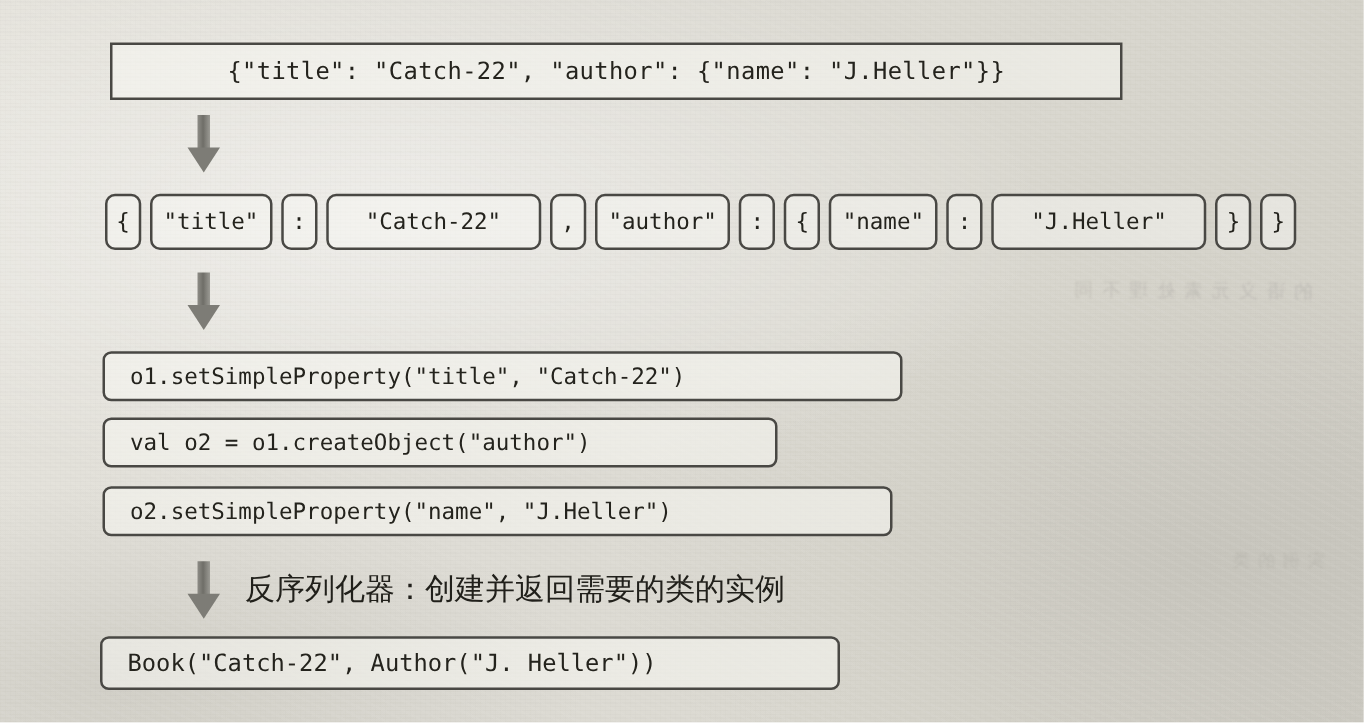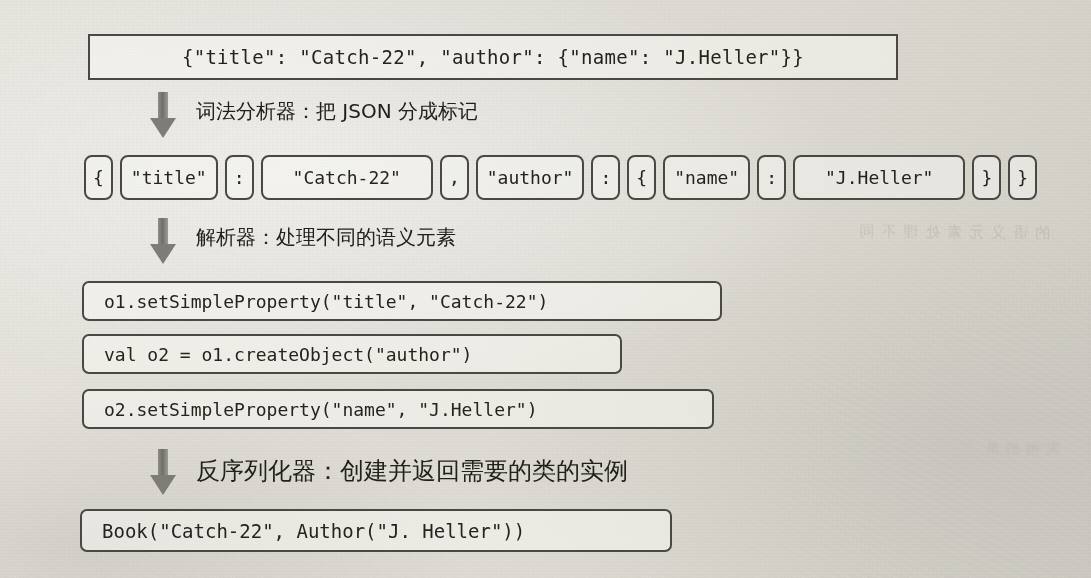--- a/index.html
+++ b/index.html
@@ -183,21 +183,20 @@
   <div id="grain"></div>
   <div id="bleed">的语义元素处理不同</div>
   <div id="bleed2">实例的类</div>
 
   <div class="box code" id="json-box">{"title": "Catch-22", "author": {"name": "J.Heller"}}</div>
 
   <div class="arrow" id="arrow-lexer">
     <div class="shaft"></div>
     <div class="head"></div>
   </div>
-  <div class="label-cn" id="label-lexer">词法分析器：把 JSON 分成标记</div>
 
   <div id="token-row">
       <div class="token punct">{</div>
       <div class="token">"title"</div>
       <div class="token punct">:</div>
       <div class="token wide">"Catch-22"</div>
       <div class="token punct">,</div>
       <div class="token">"author"</div>
       <div class="token punct">:</div>
       <div class="token punct">{</div>
@@ -205,21 +204,20 @@
       <div class="token punct">:</div>
       <div class="token wide">"J.Heller"</div>
       <div class="token punct">}</div>
       <div class="token punct">}</div>
     </div>
 
   <div class="arrow" id="arrow-parser">
     <div class="shaft"></div>
     <div class="head"></div>
   </div>
-  <div class="label-cn" id="label-parser">解析器：处理不同的语义元素</div>
 
   <div class="box rounded code parse-box" id="parse-box-0">o1.setSimpleProperty("title", "Catch-22")</div>
   <div class="box rounded code parse-box" id="parse-box-1">val o2 = o1.createObject("author")</div>
   <div class="box rounded code parse-box" id="parse-box-2">o2.setSimpleProperty("name", "J.Heller")</div>
 
   <div class="arrow" id="arrow-deserializer">
     <div class="shaft"></div>
     <div class="head"></div>
   </div>
   <div class="label-cn" id="label-deserializer">反序列化器：创建并返回需要的类的实例</div>

